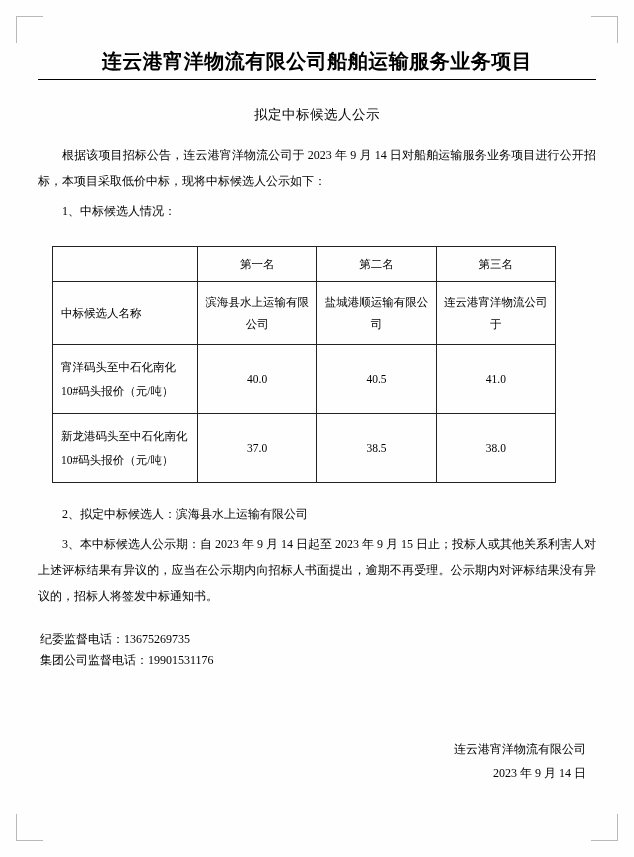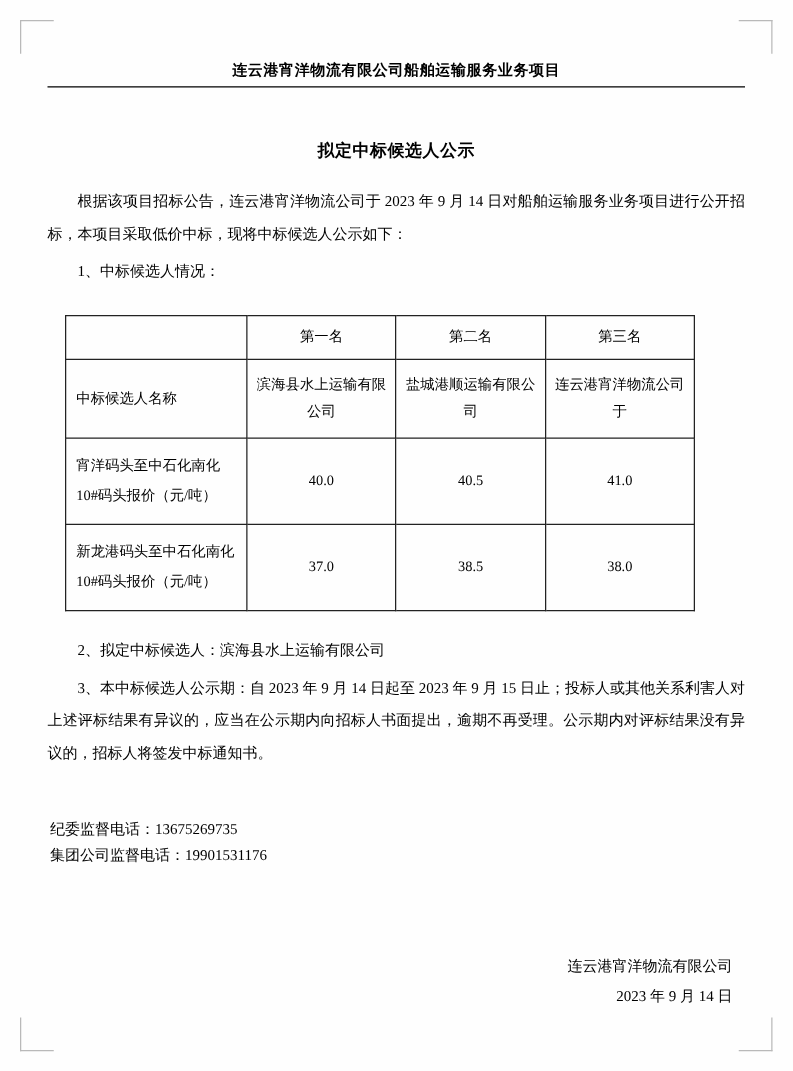--- a/index.html
+++ b/index.html
@@ -30,34 +30,34 @@
   .crop-bl { left: 16px; bottom: 16px; width: 26px; height: 26px; border-left: 1px solid #b9b9b9; border-bottom: 1px solid #b9b9b9; }
   .crop-br { right: 16px; bottom: 16px; width: 26px; height: 26px; border-right: 1px solid #b9b9b9; border-bottom: 1px solid #b9b9b9; }
 
   .content {
     position: absolute;
     left: 38px;
     top: 40px;
     width: 558px;
   }
   .doc-title {
-    font-size: 12px;
+    font-size: 20px;
     font-weight: bold;
     text-align: center;
     letter-spacing: 0.5px;
     padding: 8px 0 4px 0;
     border-bottom: 1.5px solid #000;
     width: 100%;
     box-sizing: border-box;
   }
   .doc-subtitle {
     font-size: 13.5px;
-    font-weight: bold;
+    font-weight: normal;
     text-align: center;
-    margin-top: 42px;
+    margin-top: 26px;
     letter-spacing: 0.5px;
   }
   .para {
     font-size: 12px;
     line-height: 26px;
     margin-top: 18px;
     text-indent: 24px;
     text-align: justify;
   }
   .para.tight {
@@ -88,21 +88,21 @@
     height: 34px;
   }
   table.bidders .r-name td { height: 50px; }
   table.bidders .r-price td { height: 56px; }
   .notes {
     margin-top: 8px;
   }
   .contact {
     font-size: 12px;
     line-height: 21px;
-    margin-top: 38px;
+    margin-top: 20px;
     margin-left: 2px;
   }
   .signature {
     margin-top: 66px;
     font-size: 12px;
     line-height: 24px;
     text-align: right;
     padding-right: 10px;
   }
 </style>

